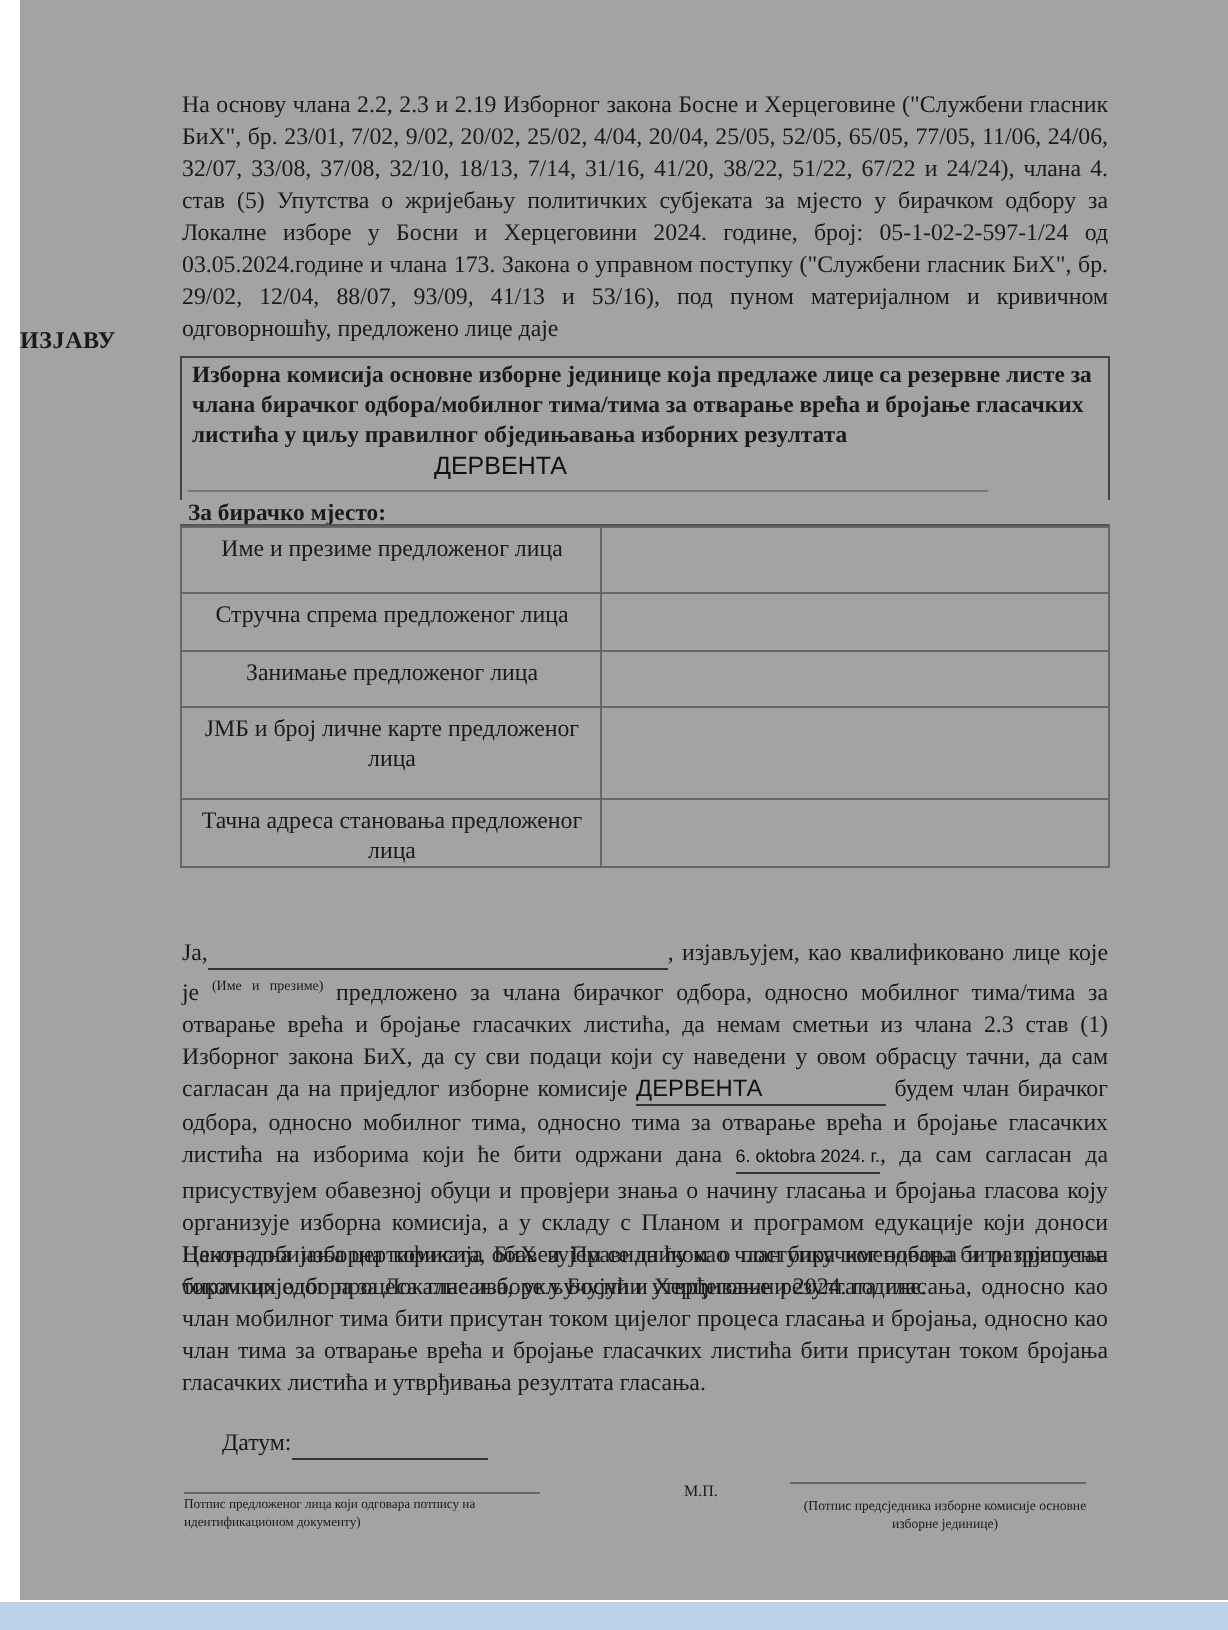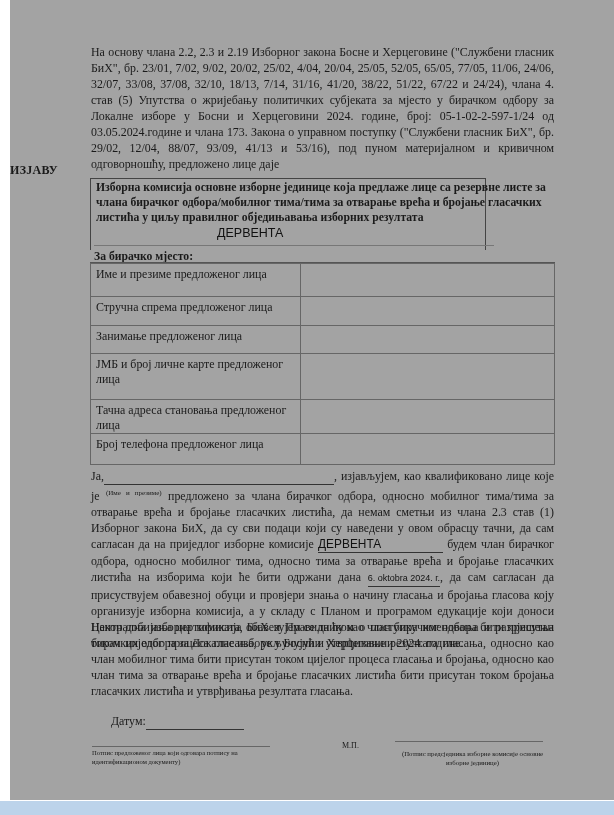--- a/index.html
+++ b/index.html
@@ -9,31 +9,31 @@
   }
   .page { position: absolute; left: 10px; top: 0; width: 614px; height: 800px; background: #a3a3a3; }
   .bottom-bar { position: absolute; left: 0; top: 801px; width: 614px; height: 14px; background: #bcd3ea; }
   .para {
     position: absolute; left: 81px; width: 463px; font-size: 11.9px; line-height: 16px;
     text-align: justify;
   }
   .intro { top: 44px; }
   .title { position: absolute; top: 163px; left: 0; width: 614px; text-align: left; font-weight: bold; font-size: 12px; letter-spacing: 0.3px; }
   .box {
-    position: absolute; left: 80px; top: 178px; width: 396px; height: 72px;
+    position: absolute; left: 80px; top: 178px; width: 465px; height: 72px;
     border: 1px solid #444; border-bottom: none; box-sizing: border-box; padding-left: 40px;
   }
   .box-text { position: absolute; left: 5px; top: 1px; width: 450px; font-weight: bold; font-size: 11.7px; line-height: 15px; }
   .box-value { position: absolute; left: 126px; top: 47px; font-family: "Liberation Sans", sans-serif; font-size: 12.5px; color: #111; }
   .box-underline { position: absolute; left: 3px; top: 66px; width: 400px; border-top: 1px solid #777; }
   .polling-label { position: absolute; left: 84px; top: 250px; font-weight: bold; font-size: 11.7px; text-align: center; }
   .polling-line { position: absolute; left: 80px; top: 262px; width: 465px; border-top: 1.5px solid #555; }
   table.form { position: absolute; left: 80px; top: 263px; width: 465px; border-collapse: collapse; font-size: 11.9px; }
   table.form td { border: 1px solid #666; vertical-align: top; padding: 3px 4px 0 5px; line-height: 15px; }
-  table.form td.lbl { width: 200px; }
+  table.form td.lbl { width: 200px; text-align: center; }
   .decl { top: 468px; }
   .blank { display: inline-block; border-bottom: 1px solid #333; vertical-align: baseline; }
   .small-note { font-size: 7px; vertical-align: super; }
   .filled { font-family: "Liberation Sans", sans-serif; color: #111; }
   .filled-sm { font-family: "Liberation Sans", sans-serif; font-size: 9px; color: #111; }
   .para2 { top: 619px; }
   .date-row { position: absolute; left: 81px; top: 714px; font-size: 11.9px; margin-left: 20px; }
   .mp { position: absolute; left: 332px; top: 741px; font-size: 8px; }
   .sig-left-line { position: absolute; left: 82px; top: 746px; width: 178px; border-top: 1px solid #666; }
   .sig-left-text { position: absolute; left: 82px; top: 748px; width: 190px; font-size: 6.6px; line-height: 9px; }
@@ -77,24 +77,20 @@
       <td></td>
     </tr>
     <tr style="height:46px">
       <td class="lbl">ЈМБ и број личне карте предложеног лица</td>
       <td></td>
     </tr>
     <tr style="height:29px">
       <td class="lbl">Тачна адреса становања предложеног лица</td>
       <td></td>
     </tr>
-    <tr style="height:31px">
-      <td class="lbl">Број телефона предложеног лица</td>
-      <td></td>
-    </tr>
   </tbody>
     </table>
 
   <div class="para decl">
     <span>Ја,</span><span class="blank" style="width:230px">&nbsp;</span><span>, изјављујем, као квалификовано лице које је</span>
     <span class="small-note">(Име и презиме)</span><span> предложено за члана бирачког одбора, односно мобилног тима/тима за отварање врећа и бројање гласачких листића, да немам сметњи из члана 2.3 став (1) Изборног закона БиХ, да су сви подаци који су наведени у овом обрасцу тачни, да сам сагласан да на приједлог изборне комисије</span>
     <span class="blank" style="width:125px"><span class="filled">ДЕРВЕНТА</span></span>
     <span>будем члан бирачког одбора, односно мобилног тима, односно тима за отварање врећа и бројање гласачких листића на изборима који ће бити одржани дана</span>
     <span class="blank"><span class="filled-sm">6. oktobra 2024. г.</span></span><span>, да сам сагласан да присуствујем обавезној обуци и провјери знања о начину гласања и бројања гласова коју организује изборна комисија, а у складу с Планом и програмом едукације који доноси Централна изборна комисија БиХ и Правилником о поступку именовања и разрјешења бирачких одбора за Локалне изборе у Босни и Херцеговини 2024. године.</span>
   </div>

